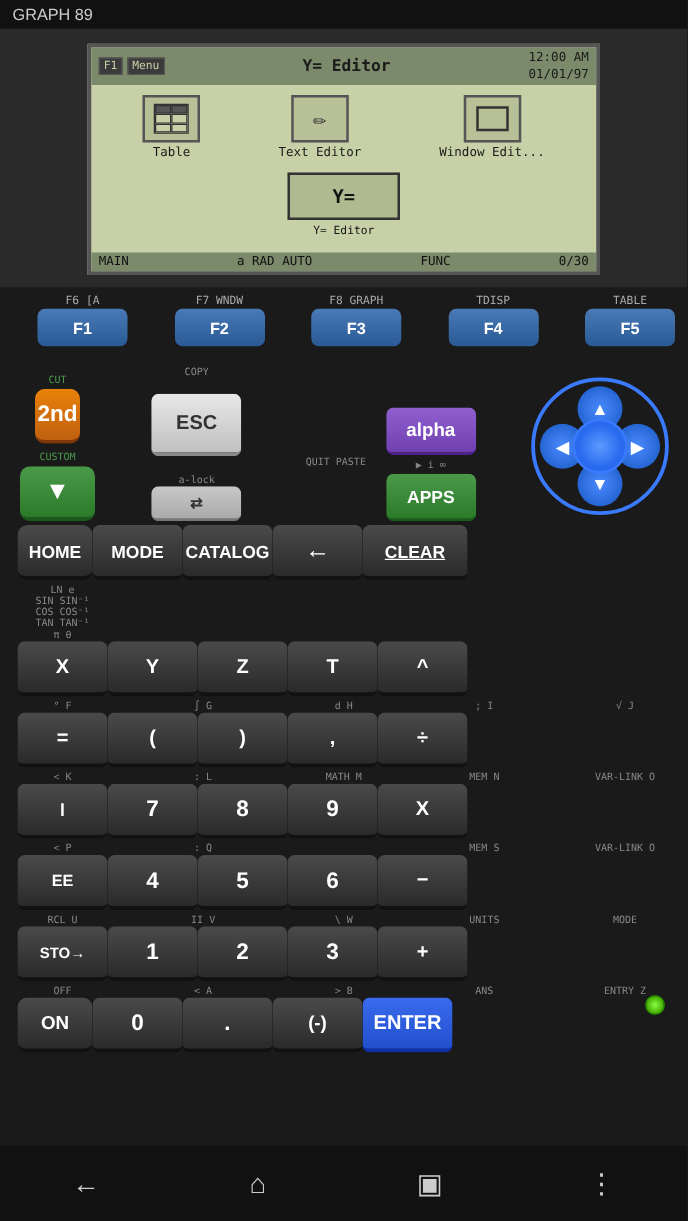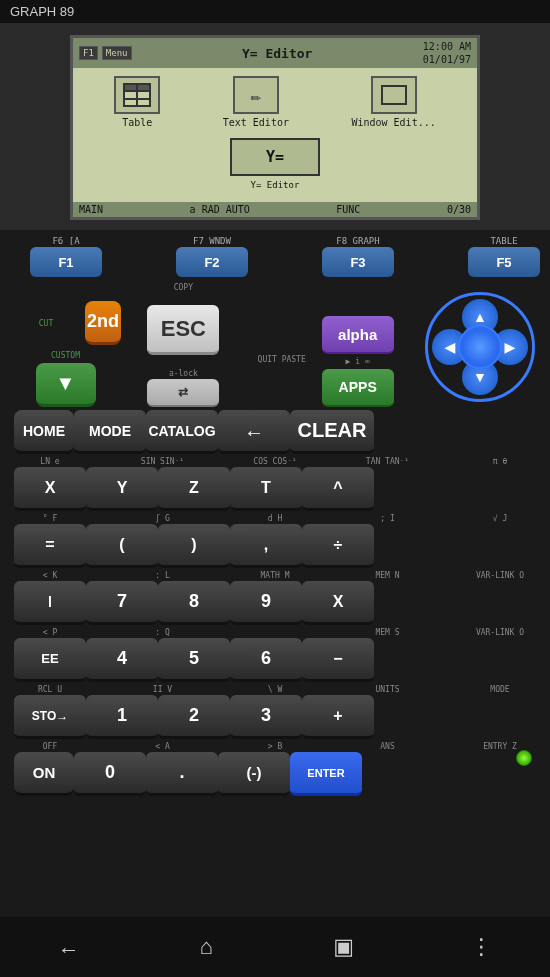--- a/index.html
+++ b/index.html
@@ -238,21 +238,21 @@
       height: 38px;
       font-size: 14px;
       border-bottom: 2px solid #1a5a1a;
     }
 
     .key-esc {
       background: linear-gradient(180deg, #e8e8e8 0%, #c0c0c0 100%);
       color: #333;
       width: 72px;
       height: 50px;
-      font-size: 22px;
+      font-size: 16px;
       border-bottom: 3px solid #888;
     }
 
     .key-swap {
       background: linear-gradient(180deg, #c8c8c8 0%, #aaaaaa 100%);
       color: #333;
       width: 72px;
       height: 28px;
       font-size: 11px;
       border-bottom: 2px solid #777;
@@ -313,22 +313,23 @@
       height: 44px;
       font-size: 20px;
       border-bottom: 3px solid #111;
     }
 
     .key-clear {
       background: linear-gradient(180deg, #4a4a4a 0%, #2a2a2a 100%);
       color: white;
       width: 84px;
       height: 44px;
-      font-size: 20px;
-      border-bottom: 3px solid #111;
+      font-size: 14px;
+      border-bottom: 3px solid #111;
+      text-decoration: underline;
     }
 
     
     .dpad-container {
       width: 120px;
       height: 120px;
       position: relative;
       display: flex;
       justify-content: center;
       align-items: center;
@@ -389,21 +390,21 @@
       height: 44px;
       font-size: 18px;
       border-bottom: 3px solid #111;
     }
 
     .key-enter {
       background: linear-gradient(180deg, #3a6aee 0%, #2050cc 100%);
       color: white;
       width: 72px;
       height: 44px;
-      font-size: 11px;
+      font-size: 16px;
       font-weight: bold;
       border-bottom: 3px solid #1030aa;
     }
 
     .key-neg {
       background: linear-gradient(180deg, #4a4a4a 0%, #2a2a2a 100%);
       color: white;
       width: 72px;
       height: 44px;
       font-size: 15px;
@@ -549,30 +550,34 @@
     </div>
     <div class="fkey-group">
       <span class="fkey-label">F7  WNDW</span>
       <button class="key fkey-btn">F2</button>
     </div>
     <div class="fkey-group">
       <span class="fkey-label">F8  GRAPH</span>
       <button class="key fkey-btn">F3</button>
     </div>
     <div class="fkey-group">
+      <span class="fkey-label">TDISP</span>
+      <button class="key fkey-btn">F4</button>
+    </div>
+    <div class="fkey-group">
       <span class="fkey-label">TABLE</span>
       <button class="key fkey-btn">F5</button>
     </div>
   </div>
 
   <div style="display:flex; justify-content:space-between; align-items:flex-end; margin-bottom:3px;">
 
     <div style="display:flex; flex-direction:column; gap:4px; align-items:center;">
       <div style="height:12px;"></div>
-      <div style="display:flex; flex-direction:row; align-items:center; gap:3px;">
+      <div style="display:flex; flex-direction:column; align-items:center; gap:3px;">
         <span class="label-cell green">CUT</span>
         <button class="key key-2nd">2nd</button>
       </div>
       <div style="display:flex; flex-direction:column; align-items:center; gap:3px; margin-top:2px;">
         <span class="label-cell green">CUSTOM</span>
         <button class="key key-green-arrow">▼</button>
       </div>
     </div>
 
     <div style="display:flex; flex-direction:column; gap:4px; align-items:center;">
@@ -616,21 +621,21 @@
   <div class="main-rows">
 
     <div class="btns-row">
       <button class="key key-home">HOME</button>
       <button class="key key-mode">MODE</button>
       <button class="key key-catalog">CATALOG</button>
       <button class="key key-backspace">←</button>
       <button class="key key-clear">CLEAR</button>
     </div>
 
-    <div class="labels-row" style="margin-top:3px;">
+    <div class="labels-row" style="margin-top:3px;flex-direction:column;">
       <div class="label-cell">LN  e</div>
       <div class="label-cell">SIN  SIN⁻¹</div>
       <div class="label-cell">COS  COS⁻¹</div>
       <div class="label-cell">TAN  TAN⁻¹</div>
       <div class="label-cell">π    θ</div>
     </div>
     <div class="btns-row">
       <button class="key key-std">X</button>
       <button class="key key-std">Y</button>
       <button class="key key-std">Z</button>

